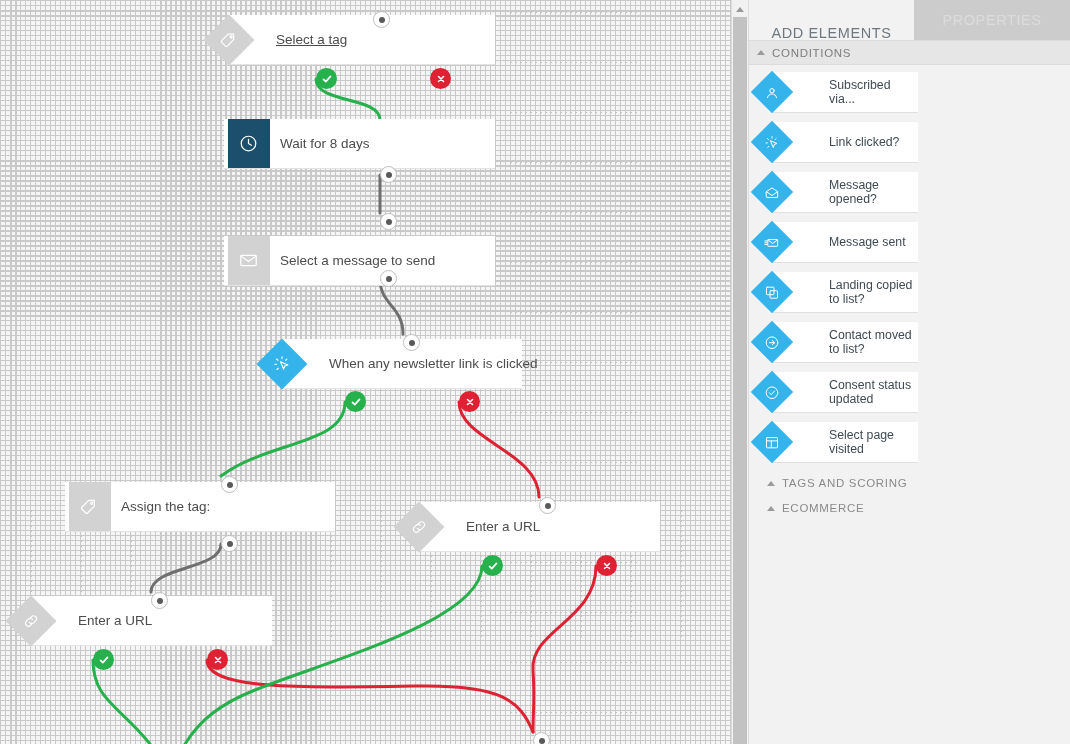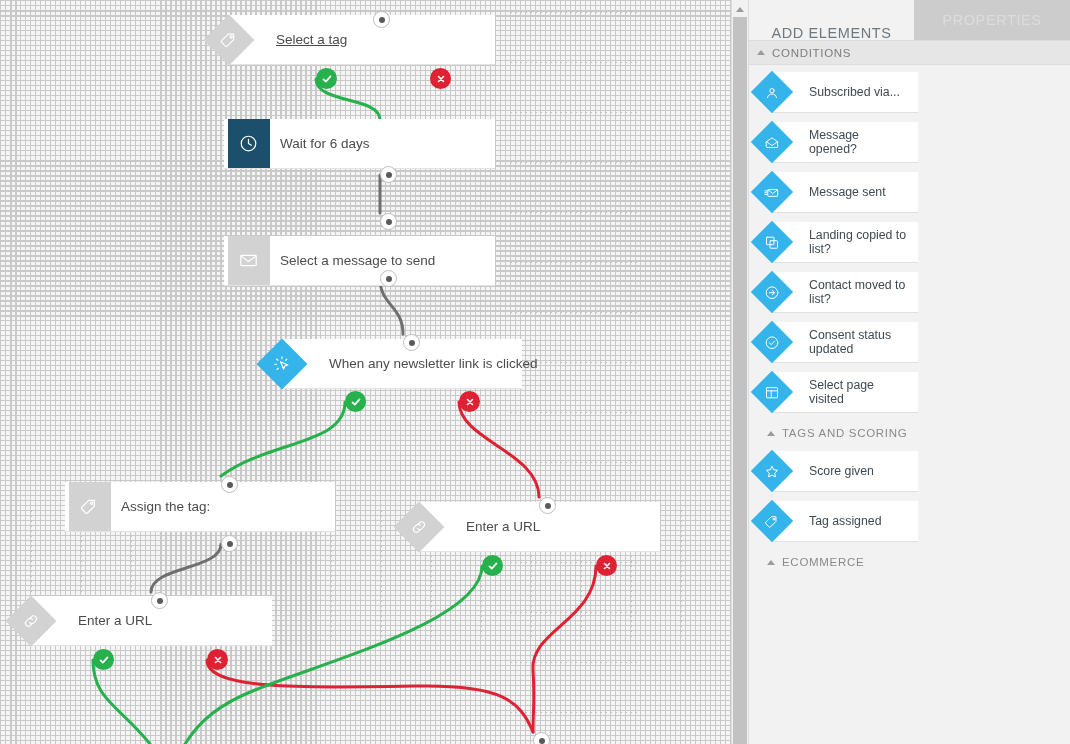--- a/index.html
+++ b/index.html
@@ -139,21 +139,21 @@
   .tile .tbadge{
     position:absolute;left:-21px;top:0;width:40px;height:40px;
     display:flex;align-items:center;justify-content:center;
   }
   .tile .tdia{
     width:30px;height:30px;transform:rotate(45deg);background:#35b4ec;
     display:flex;align-items:center;justify-content:center;
   }
   .tile .tdia > .g{transform:rotate(-45deg);display:flex;}
   .tile .tlabel{
-    margin-left:36px;font-size:12.3px;line-height:14.5px;color:#3f4a52;
+    margin-left:56px;font-size:12.3px;line-height:14.5px;color:#3f4a52;
     max-width:100px;
   }
   svg{display:block;}
 </style>
 </head>
 <body>
 
 <div id="app">
 
   <div id="canvas">
@@ -216,21 +216,21 @@
         </div>
         <div class="node hassq" style="left: 224px; top: 119px; width: 271px;">
           <div class="badge sq">
             <div class="sqbox c-navy">
               <svg width="21" height="21" viewBox="0 0 24 24">
                 <circle cx="12" cy="12" r="8.3" fill="none" stroke="#fff" stroke-width="1.4" stroke-linecap="round" stroke-linejoin="round"></circle>
                 <path fill="none" stroke="#fff" stroke-width="1.4" stroke-linecap="round" stroke-linejoin="round" d="M12 7.2V12l3.3 2"></path>
               </svg>
             </div>
           </div>
-          <div class="label">Wait for 6 days</div>
+          <div class="label">Wait for 8 days</div>
         </div>
         <div class="node hassq" style="left: 224px; top: 236px; width: 271px;">
           <div class="badge sq">
             <div class="sqbox c-gray">
               <svg width="21" height="21" viewBox="0 0 24 24">
                 <rect x="3.2" y="6.2" width="17.6" height="11.6" rx="1" fill="none" stroke="#fff" stroke-width="1.4" stroke-linecap="round" stroke-linejoin="round"></rect>
                 <path fill="none" stroke="#fff" stroke-width="1.4" stroke-linecap="round" stroke-linejoin="round" d="M3.6 7 12 13.2 20.4 7"></path>
               </svg>
             </div>
           </div>
@@ -370,20 +370,33 @@
                 </span>
               </div>
             </div>
             <div class="tlabel">Subscribed via...</div>
           </div>
           <div class="tile">
             <div class="tbadge">
               <div class="tdia">
                 <span class="g">
                   <svg width="17" height="17" viewBox="0 0 24 24">
+                    <path fill="none" stroke="#fff" stroke-width="1.4" stroke-linecap="round" stroke-linejoin="round" d="M10.2 9.3 19 13.1l-3.7 1.3-1.3 3.8z"></path>
+                    <path fill="none" stroke="#fff" stroke-width="1.4" stroke-linecap="round" stroke-linejoin="round" d="M12 3.4v2.1M5.6 6 7.1 7.5M3.4 12.3h2.1M6 18.6l1.5-1.5M17.9 6.1l-1.5 1.4"></path>
+                  </svg>
+                </span>
+              </div>
+            </div>
+            <div class="tlabel">Link clicked?</div>
+          </div>
+          <div class="tile">
+            <div class="tbadge">
+              <div class="tdia">
+                <span class="g">
+                  <svg width="17" height="17" viewBox="0 0 24 24">
                     <path fill="none" stroke="#fff" stroke-width="1.4" stroke-linecap="round" stroke-linejoin="round" d="M4 10.5 12 5.2l8 5.3v7.3a1 1 0 0 1-1 1H5a1 1 0 0 1-1-1z"></path>
                     <path fill="none" stroke="#fff" stroke-width="1.4" stroke-linecap="round" stroke-linejoin="round" d="M4 10.5 12 16l8-5.5"></path>
                   </svg>
                 </span>
               </div>
             </div>
             <div class="tlabel">Message opened?</div>
           </div>
           <div class="tile">
             <div class="tbadge">
@@ -449,47 +462,20 @@
                 </span>
               </div>
             </div>
             <div class="tlabel">Select page visited</div>
           </div>
         </div>
         <div class="sub">
           <span class="caret"></span>
           <span>TAGS AND SCORING</span>
         </div>
-        <div class="grid2">
-          <div class="tile">
-            <div class="tbadge">
-              <div class="tdia">
-                <span class="g">
-                  <svg width="17" height="17" viewBox="0 0 24 24">
-                    <path fill="none" stroke="#fff" stroke-width="1.4" stroke-linecap="round" stroke-linejoin="round" d="m12 4.4 2.4 4.9 5.4.8-3.9 3.8.9 5.4-4.8-2.5-4.8 2.5.9-5.4L4.2 10l5.4-.8z"></path>
-                  </svg>
-                </span>
-              </div>
-            </div>
-            <div class="tlabel">Score given</div>
-          </div>
-          <div class="tile">
-            <div class="tbadge">
-              <div class="tdia">
-                <span class="g">
-                  <svg width="17" height="17" viewBox="0 0 24 24">
-                    <path fill="none" stroke="#fff" stroke-width="1.4" stroke-linecap="round" stroke-linejoin="round" d="M3.2 12.8 11 5h6.6v6.6L9.8 19.4a1.4 1.4 0 0 1-2 0l-4.6-4.6a1.4 1.4 0 0 1 0-2z"></path>
-                    <circle cx="14.6" cy="8.4" r="1.3" fill="none" stroke="#fff" stroke-width="1.4" stroke-linecap="round" stroke-linejoin="round"></circle>
-                  </svg>
-                </span>
-              </div>
-            </div>
-            <div class="tlabel">Tag assigned</div>
-          </div>
-        </div>
         <div class="sub">
           <span class="caret"></span>
           <span>ECOMMERCE</span>
         </div>
       </div>
   </div>
 
 </div>
 
 </body></html>

